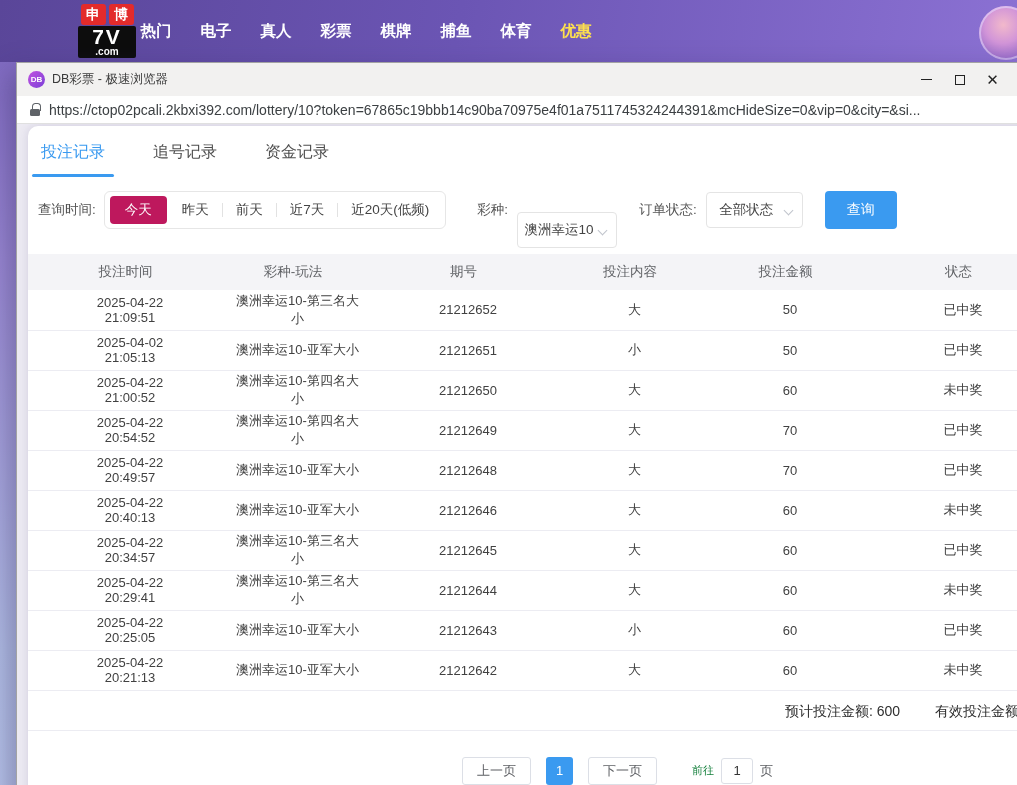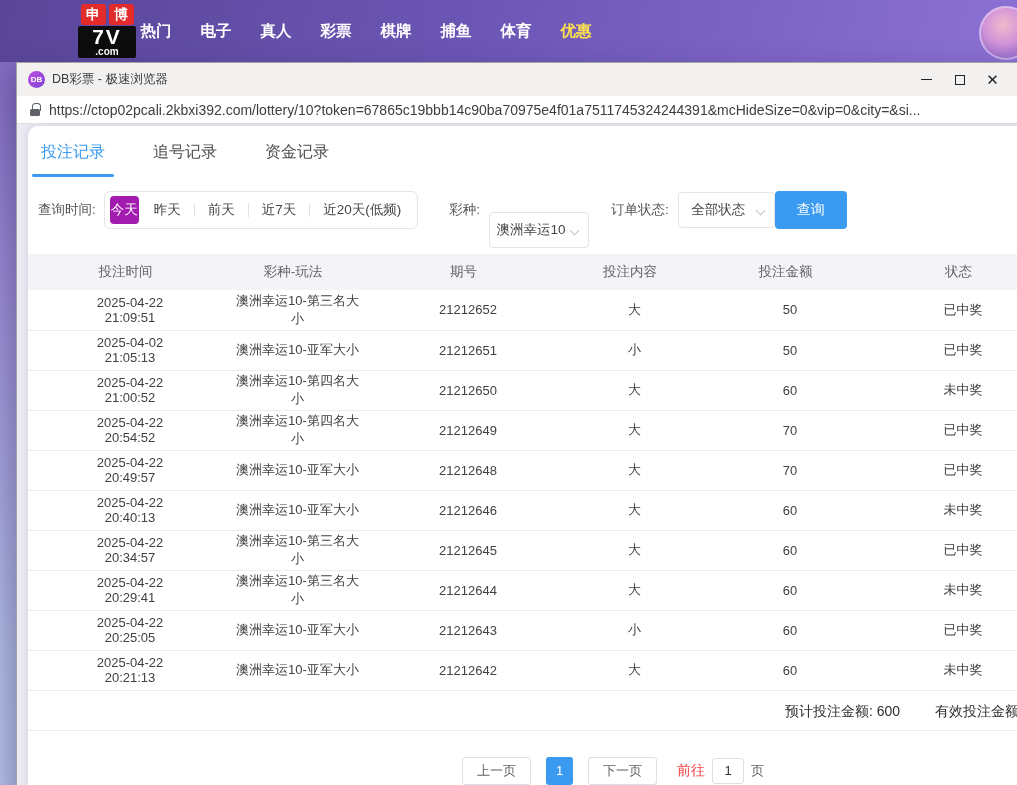--- a/index.html
+++ b/index.html
@@ -56,50 +56,50 @@
   .tabs{display:flex;gap:48px;padding-left:13px;}
   .tab{font-size:16px;color:#4f4f4f;position:relative;padding-bottom:14px;cursor:pointer;}
   .tab.active{color:#3a9af0;}
   .tab.active::after{content:'';position:absolute;left:-9px;right:-9px;bottom:0;height:3px;
     border-radius:2px;background:#3a9af0;}
   .filters{display:flex;align-items:center;margin:14px 0 0 10px;height:38px;}
   .flabel{font-size:13.5px;color:#555;white-space:nowrap;}
   .time-group{display:flex;align-items:center;border:1px solid #e6e6e6;border-radius:6px;height:38px;
     margin-left:8px;padding:0 3px;}
   .chip{padding:0 13px;font-size:13.5px;color:#444;height:28px;line-height:28px;cursor:pointer;border-radius:4px;white-space:nowrap;}
-  .chip.active{background:#a21caf;color:#fff;padding:0 1px;margin:0 2px;}
+  .chip.active{background:#be185d;color:#fff;padding:0 15px;margin:0 2px;}
   .divider{width:1px;height:14px;background:#e2e2e2;}
   .lbl-lottery{margin-left:31px;}
   .lbl-status{margin-left:22px;}
   .select{display:flex;align-items:center;justify-content:center;border:1px solid #e4e4e4;border-radius:4px;
     height:36px;font-size:13.5px;color:#444;cursor:pointer;position:relative;margin-left:9px;padding-right:16px;}
   .select.lottery{width:100px;margin-top:40px;}
   .select.status{width:97px;}
   .chev{position:absolute;right:10px;top:14px;width:7px;height:7px;
     border-right:1.5px solid #c0c4cc;border-bottom:1.5px solid #c0c4cc;transform:rotate(45deg);}
-  .search-btn{width:72px;height:38px;background:#3a9af0;color:#fff;border:none;
+  .search-btn{margin-left:22px;width:72px;height:38px;background:#3a9af0;color:#fff;border:none;
     border-radius:4px;font-size:14px;cursor:pointer;font-family:"Liberation Sans",sans-serif;}
 
   .bet-table{border-collapse:collapse;table-layout:fixed;width:1014px;margin-top:25px;}
   .bet-table th{height:36px;background:#f4f4f7;font-weight:normal;font-size:13.5px;color:#606266;padding-left:36px;}
   .bet-table td{height:40px;border-bottom:1px solid #ececf2;font-size:13px;color:#414141;text-align:center;padding-left:45px;}
   .status-won{color:#f5413d;}
 
   .summary{position:relative;height:40px;border-bottom:1px solid #ececf2;font-size:14px;color:#2e2e2e;}
   .summary span{position:absolute;top:0;line-height:40px;white-space:nowrap;}
   .sum-total{left:612px;}
   .sum-expected{left:757px;}
   .sum-valid{left:907px;}
 
   .pagination{display:flex;align-items:center;margin:26px 0 0 434px;}
   .page-btn{width:69px;height:28px;border:1px solid #dcdfe6;border-radius:3px;background:#fff;color:#606266;
     font-size:13px;display:flex;align-items:center;justify-content:center;cursor:pointer;white-space:nowrap;}
   .page-num{width:27px;height:28px;background:#3a9af0;color:#fff;border-radius:3px;font-size:13px;
     display:flex;align-items:center;justify-content:center;margin:0 15px;cursor:pointer;}
-  .goto{margin-left:20px;font-size:14px;color:#ef4444;white-space:nowrap;}
+  .goto{margin-left:35px;font-size:11px;color:#15803d;white-space:nowrap;}
   .goto-input{width:32px;height:26px;border:1px solid #dcdfe6;border-radius:3px;text-align:center;
     font-size:13px;color:#333;margin:0 7px;font-family:"Liberation Sans",sans-serif;}
   .page-suffix{font-size:13px;color:#606266;}
 </style>
 </head>
 <body>
 
 <div class="navbar">
   <div class="logo">
     <div class="logo-top">

